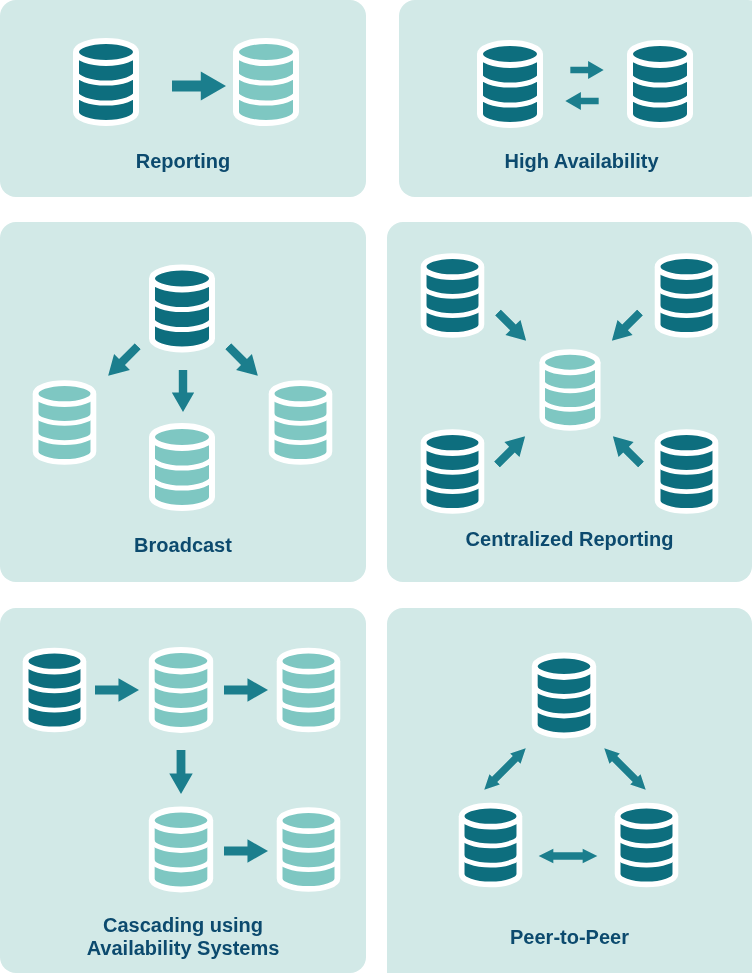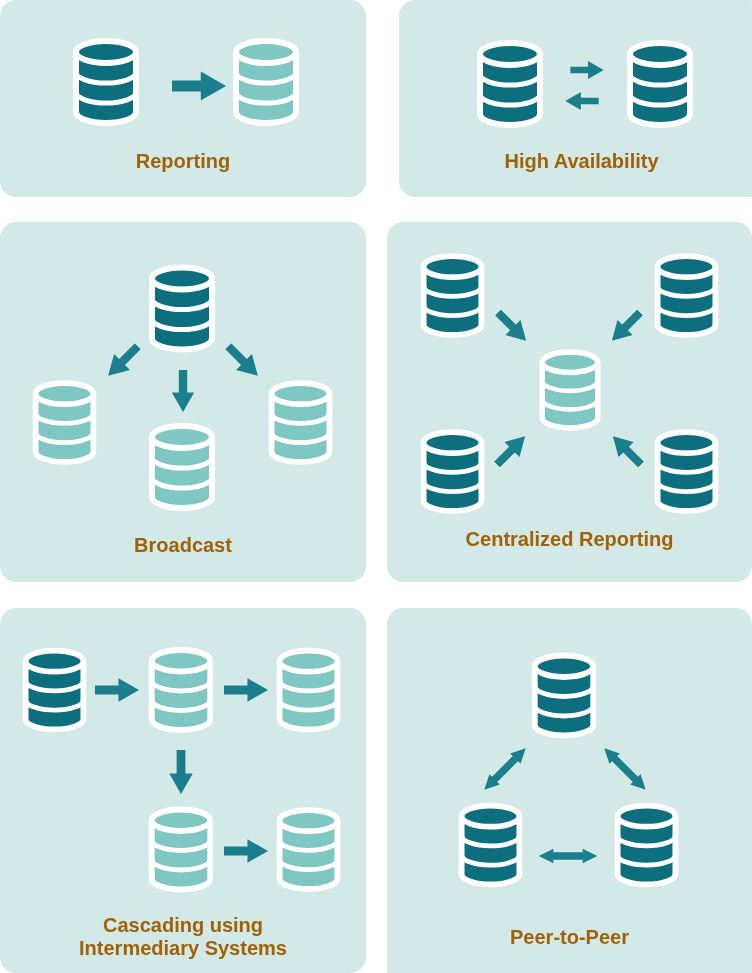--- a/index.html
+++ b/index.html
@@ -37,21 +37,21 @@
   }
 
   .label {
     position: absolute;
     left: 0;
     width: 100%;
     text-align: center;
     font-weight: bold;
     font-size: 20px;
     line-height: 23px;
-    color: #a16207;
+    color: #0c4a6e;
   }
   .label span { display: block; text-align: center; }
 
   .defs { position: absolute; width: 0; height: 0; overflow: hidden; }
 </style>
 </head>
 <body>
 
 <svg class="defs" aria-hidden="true">
   <defs>
@@ -184,21 +184,21 @@
         <use href="#db"></use>
       </svg>
     <svg class="arrow" style="left:224px;top:228px;width:44px;height:30px;">
         <use href="#arrow"></use>
       </svg>
     <svg class="db light" style="left:270px;top:196px;width:77px;height:91px;">
         <use href="#db"></use>
       </svg>
     <div class="label" style="top:306px;">
       <span>Cascading using</span>
-      <span>Intermediary Systems</span>
+      <span>Availability Systems</span>
     </div>
   </section>
 
   <section class="card" id="panel-peer-to-peer">
     <svg class="db" style="left:138px;top:42px;width:78px;height:91px;">
         <use href="#db"></use>
       </svg>
     <svg class="db" style="left:65px;top:192px;width:77px;height:90px;">
         <use href="#db"></use>
       </svg>

